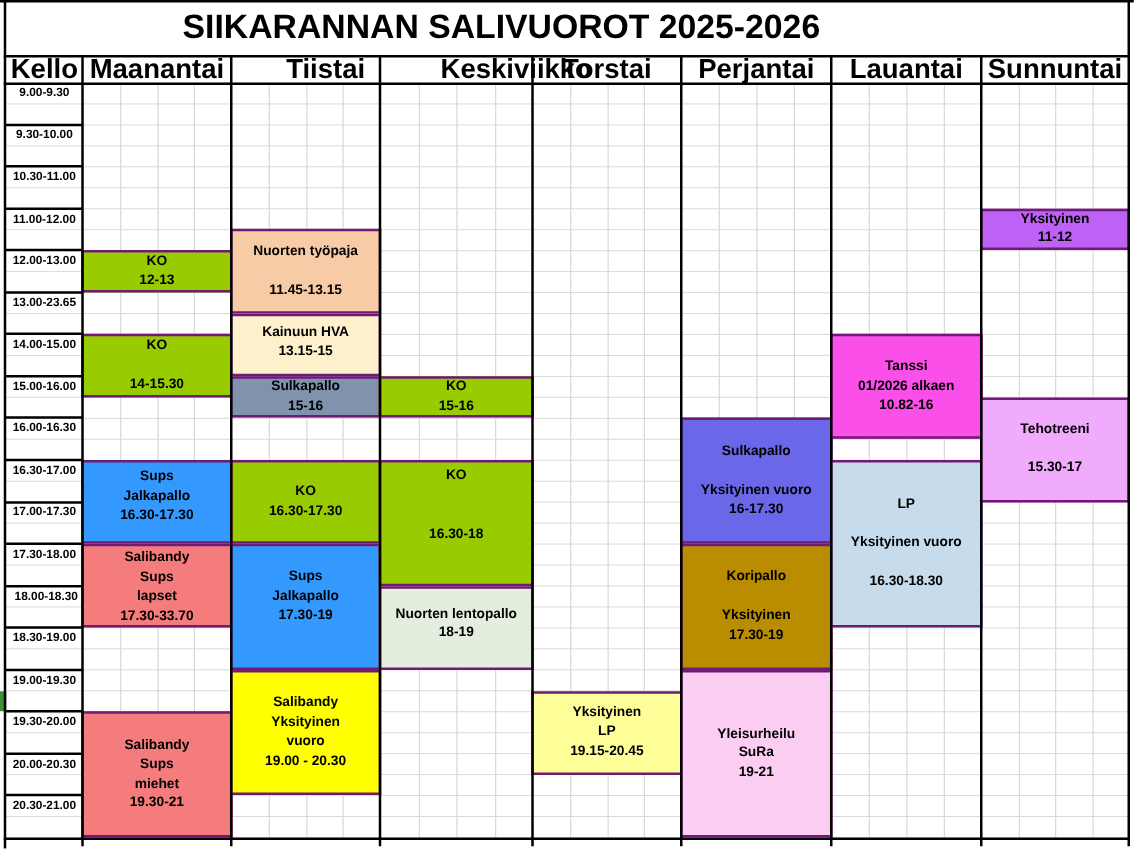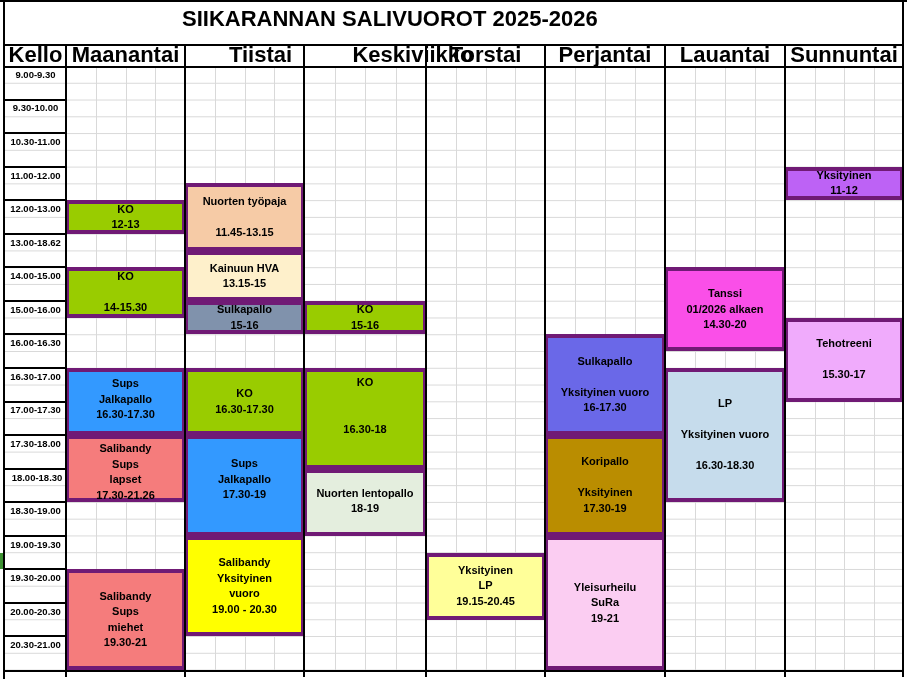--- a/index.html
+++ b/index.html
@@ -1,24 +1,24 @@
 <!DOCTYPE html>
 <html><head>
 <meta charset="utf-8">
 <style>
   html,body{margin:0;padding:0;background:#fff;}
   #app{position:relative;width:909px;height:679px;background:#fff;overflow:hidden;
        font-family:"Liberation Sans",sans-serif;font-weight:700;color:#000;}
-  #title{position:absolute;left:146px;top:6px;font-size:22px;white-space:nowrap;margin-left:36px;}
+  #title{position:absolute;left:146px;top:6px;font-size:27px;white-space:nowrap;}
   .abs{position:absolute;}
   .hline,.vline{position:absolute;background:#000;}
   .fline{position:absolute;background:#D9D9D9;}
   .kello-label{position:absolute;font-size:9.5px;display:flex;align-items:center;justify-content:center;white-space:nowrap;}
   .day-header{position:absolute;font-size:22px;display:flex;align-items:center;justify-content:center;white-space:nowrap;}
-  .event{position:absolute;border:4px solid #701a75;box-sizing:border-box;display:flex;flex-direction:column;
+  .event{position:absolute;border:2px solid #701a75;box-sizing:border-box;display:flex;flex-direction:column;
          font-size:11px;line-height:15.5px;text-align:center;}
   .event div{width:100%;}
 </style>
 </head>
 <body>
 
 <div id="app">
   <div id="title">SIIKARANNAN SALIVUOROT 2025-2026</div>
 <div class="abs" style="left: 5px; top: 66px; width: 898px; height: 604px; background-image: linear-gradient(rgb(217, 217, 217) 1px, transparent 1px); background-size: 100% 16.7778px;"></div>
     <div class="fline" style="left: 96px; top: 66px; width: 1px; height: 604px;"></div>
@@ -45,21 +45,21 @@
     <div class="kello-label" style="left: 5px; top: 66px; width: 61px; height: 16.7778px;">9.00-9.30</div>
     <div class="hline" style="left: 4px; top: 98.5556px; width: 62px; height: 2px;"></div>
     <div class="kello-label" style="left: 5px; top: 99.5556px; width: 61px; height: 16.7778px;">9.30-10.00</div>
     <div class="hline" style="left: 4px; top: 132.111px; width: 62px; height: 2px;"></div>
     <div class="kello-label" style="left: 5px; top: 133.111px; width: 61px; height: 16.7778px;">10.30-11.00</div>
     <div class="hline" style="left: 4px; top: 165.667px; width: 62px; height: 2px;"></div>
     <div class="kello-label" style="left: 5px; top: 166.667px; width: 61px; height: 16.7778px;">11.00-12.00</div>
     <div class="hline" style="left: 4px; top: 199.222px; width: 62px; height: 2px;"></div>
     <div class="kello-label" style="left: 5px; top: 200.222px; width: 61px; height: 16.7778px;">12.00-13.00</div>
     <div class="hline" style="left: 4px; top: 232.778px; width: 62px; height: 2px;"></div>
-    <div class="kello-label" style="left: 5px; top: 233.778px; width: 61px; height: 16.7778px;">13.00-18.62</div>
+    <div class="kello-label" style="left: 5px; top: 233.778px; width: 61px; height: 16.7778px;">13.00-23.65</div>
     <div class="hline" style="left: 4px; top: 266.333px; width: 62px; height: 2px;"></div>
     <div class="kello-label" style="left: 5px; top: 267.333px; width: 61px; height: 16.7778px;">14.00-15.00</div>
     <div class="hline" style="left: 4px; top: 299.889px; width: 62px; height: 2px;"></div>
     <div class="kello-label" style="left: 5px; top: 300.889px; width: 61px; height: 16.7778px;">15.00-16.00</div>
     <div class="hline" style="left: 4px; top: 333.444px; width: 62px; height: 2px;"></div>
     <div class="kello-label" style="left: 5px; top: 334.444px; width: 61px; height: 16.7778px;">16.00-16.30</div>
     <div class="hline" style="left: 4px; top: 367px; width: 62px; height: 2px;"></div>
     <div class="kello-label" style="left: 5px; top: 368px; width: 61px; height: 16.7778px;">16.30-17.00</div>
     <div class="hline" style="left: 4px; top: 400.556px; width: 62px; height: 2px;"></div>
     <div class="kello-label" style="left: 5px; top: 401.556px; width: 61px; height: 16.7778px;">17.00-17.30</div>
@@ -89,21 +89,21 @@
     </div>
     <div class="event" style="left: 65px; top: 368px; width: 121px; height: 67.1111px; background: rgb(51, 153, 255); justify-content: flex-start; padding-top: 4px;">
       <div>Sups</div>
       <div>Jalkapallo</div>
       <div>16.30-17.30</div>
     </div>
     <div class="event" style="left: 65px; top: 435.111px; width: 121px; height: 67.1111px; background: rgb(245, 124, 124); justify-content: flex-start; padding-top: 2px;">
       <div>Salibandy</div>
       <div>Sups</div>
       <div>lapset</div>
-      <div>17.30-21.26</div>
+      <div>17.30-33.70</div>
     </div>
     <div class="event" style="left: 65px; top: 569.333px; width: 121px; height: 100.667px; background: rgb(245, 124, 124); justify-content: center; padding-top: 0px;">
       <div>Salibandy</div>
       <div>Sups</div>
       <div>miehet</div>
       <div>19.30-21</div>
     </div>
     <div class="event" style="left: 184px; top: 183.444px; width: 121px; height: 67.1111px; background: rgb(246, 203, 166); justify-content: center; padding-top: 0px;">
       <div>Nuorten työpaja</div>
       <div>&nbsp;</div>
@@ -164,21 +164,21 @@
       <div>17.30-19</div>
     </div>
     <div class="event" style="left: 544px; top: 535.778px; width: 122px; height: 134.222px; background: rgb(251, 205, 242); justify-content: center; padding-top: 0px;">
       <div>Yleisurheilu</div>
       <div>SuRa</div>
       <div>19-21</div>
     </div>
     <div class="event" style="left: 664px; top: 267.333px; width: 122px; height: 83.8889px; background: rgb(250, 79, 232); justify-content: center; padding-top: 0px;">
       <div>Tanssi</div>
       <div>01/2026 alkaen</div>
-      <div>14.30-20</div>
+      <div>10.82-16</div>
     </div>
     <div class="event" style="left: 664px; top: 368px; width: 122px; height: 134.222px; background: rgb(198, 220, 236); justify-content: center; padding-top: 0px;">
       <div>LP</div>
       <div>&nbsp;</div>
       <div>Yksityinen vuoro</div>
       <div>&nbsp;</div>
       <div>16.30-18.30</div>
     </div>
     <div class="event" style="left: 784px; top: 166.667px; width: 120px; height: 33.5556px; background: rgb(189, 98, 245); justify-content: center; padding-top: 0px;">
       <div>Yksityinen</div>

